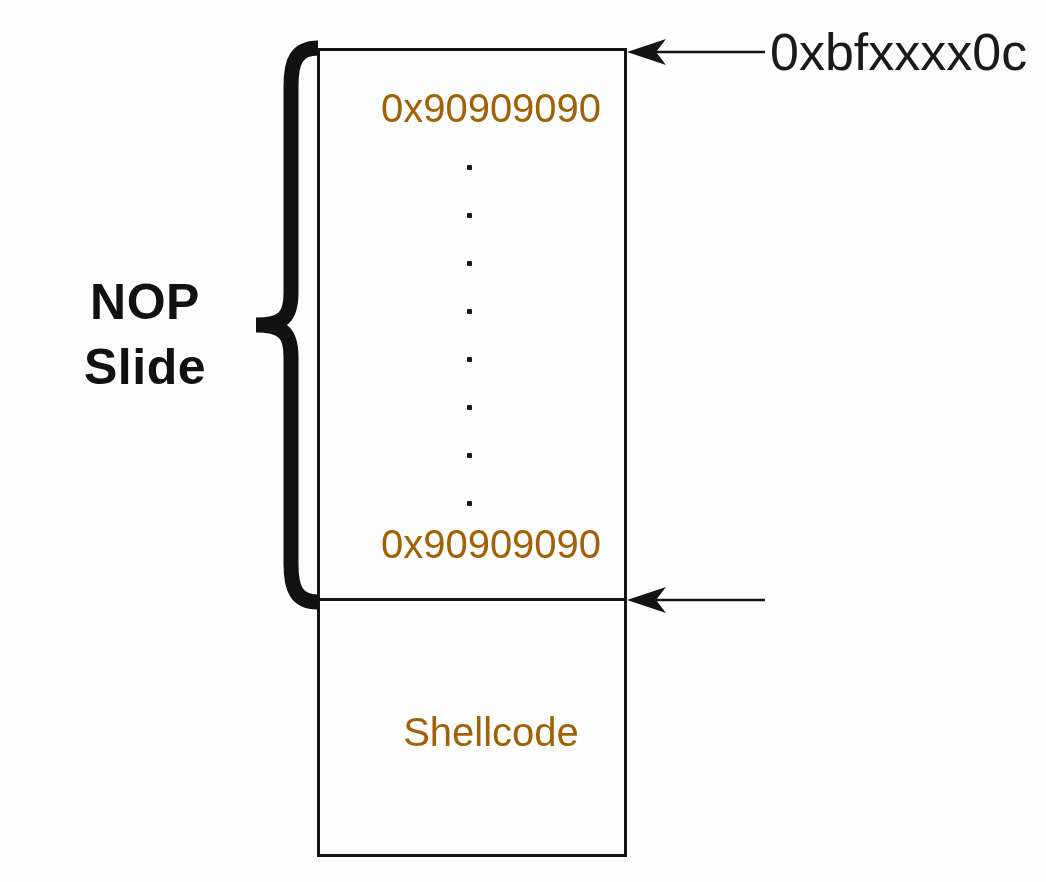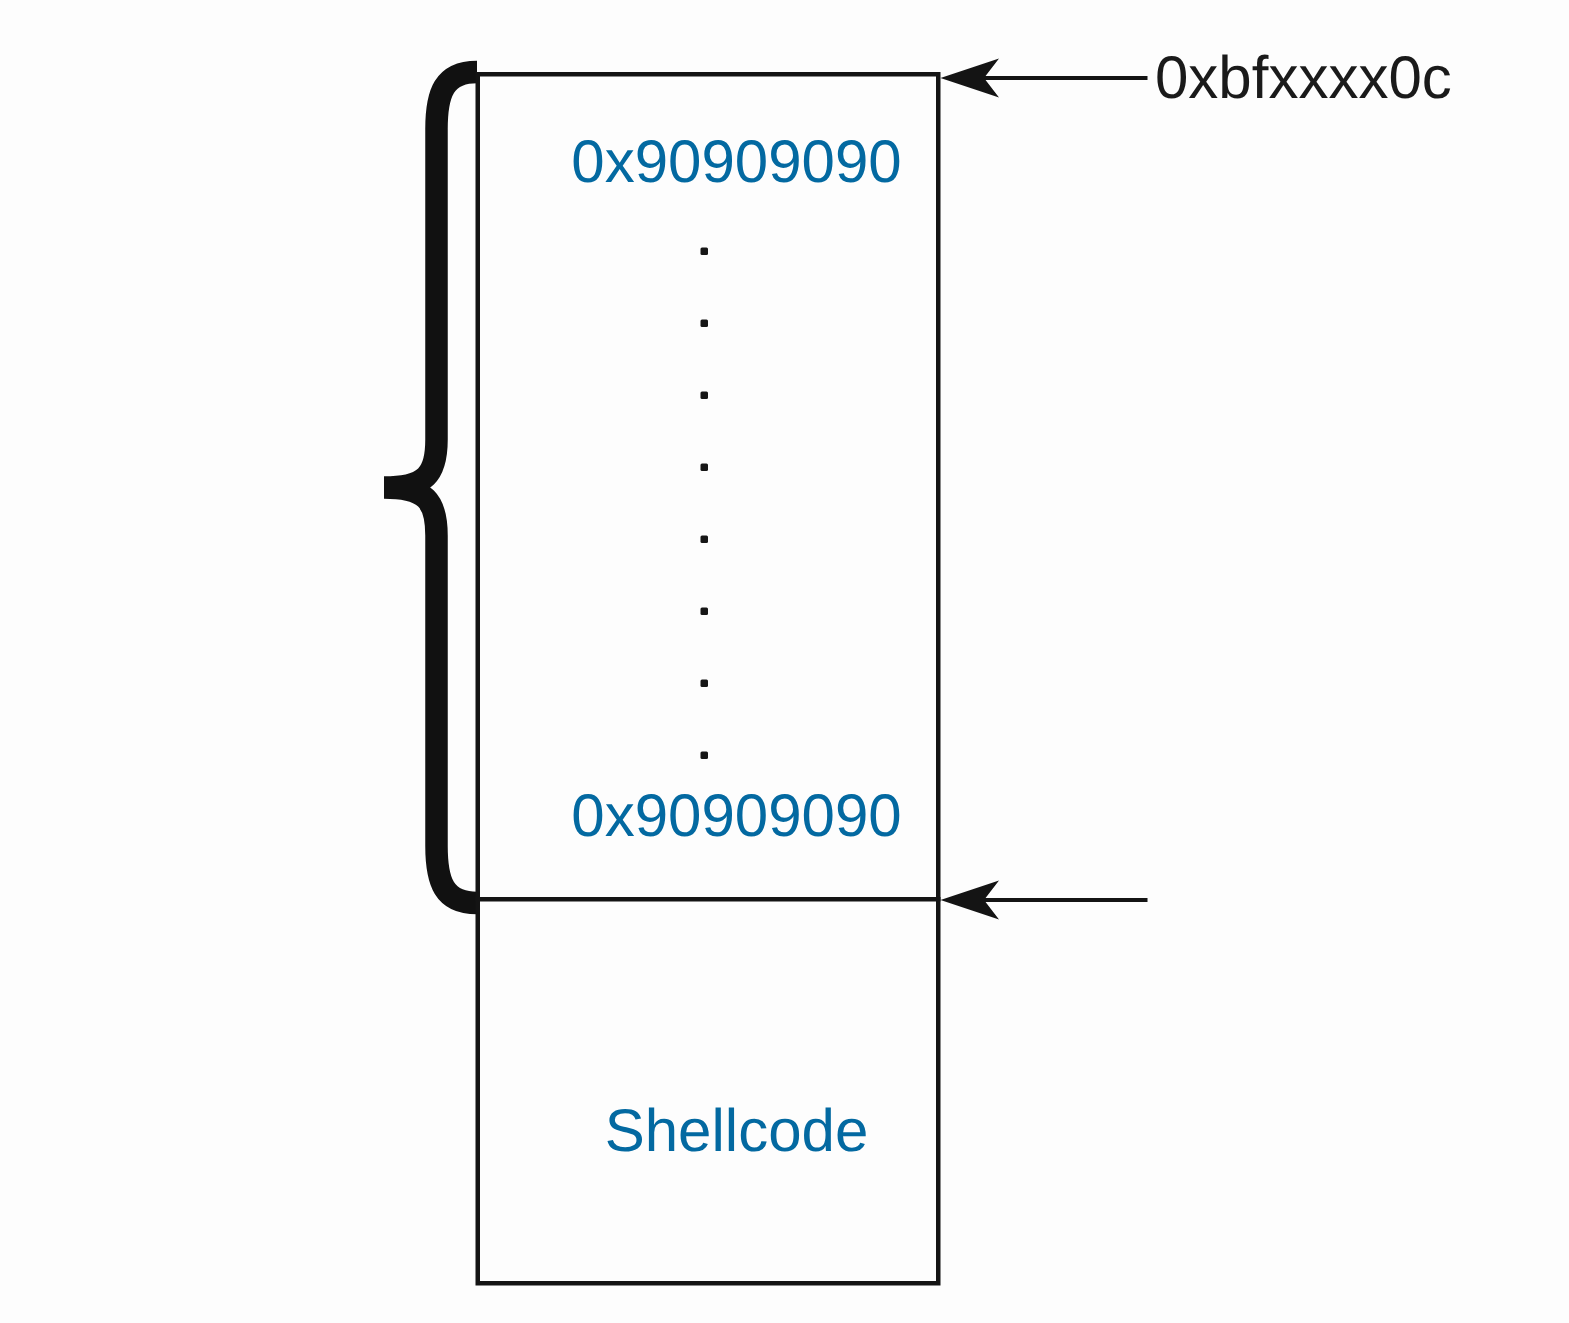--- a/index.html
+++ b/index.html
@@ -30,27 +30,27 @@
     left:317px; top:598px;
     width:310px; height:3px;
     background:var(--ink);
   }
   .mem-text{
     position:absolute;
     left:317px;
     width:348px;
     text-align:center;
     font-size:40px;
-    color:#0369a1;
+    color:#a16207;
     letter-spacing:0px;
     white-space:nowrap;
   }
   .nop-top{ top:86px; }
   .nop-bottom{ top:522px; }
-  .shellcode{ top:710px;margin-top:22px; }
+  .shellcode{ top:710px; }
   .dots-col{
     position:absolute;
     left:467px; top:165px;
     display:flex;
     flex-direction:column;
     gap:43px;
   }
   .dot{
     width:5px; height:5px;
     background:#161616;
@@ -64,37 +64,41 @@
     font-weight:bold;
     font-size:50px;
     line-height:65px;
     color:#111111;
     letter-spacing:0.5px;
   }
   .brace-label span{ display:block; }
   .gfx{ position:absolute; }
   .addr-label{
     position:absolute;
-    font-size:40px;
+    font-size:52px;
     line-height:48px;
     color:#1a1a1a;
     white-space:nowrap;
   }
   .addr-top{ left:770px; top:28px; }
   .addr-bottom{ left:770px; top:576px; }
 </style>
 </head>
 <body>
 
 <div class="canvas">
 
   <svg class="gfx" style="left:240px; top:40px;" width="90" height="575" viewBox="0 0 90 575">
     <path d="M 78 8 C 56 8 51 22 51 46 L 51 253 C 51 276 44 285 16 285 C 44 285 51 294 51 317 L 51 524 C 51 548 56 562 78 562" fill="none" stroke="#111111" stroke-width="15" stroke-linecap="butt" stroke-linejoin="miter"></path>
   </svg>
 
+  <div class="brace-label">
+    <span>NOP</span>
+    <span>Slide</span>
+  </div>
 
   <div class="memory-box"></div>
   <div class="region-divider"></div>
 
   <div class="mem-text nop-top">0x90909090</div>
 
   <div class="dots-col">
       <div class="dot"></div>
       <div class="dot"></div>
       <div class="dot"></div>

